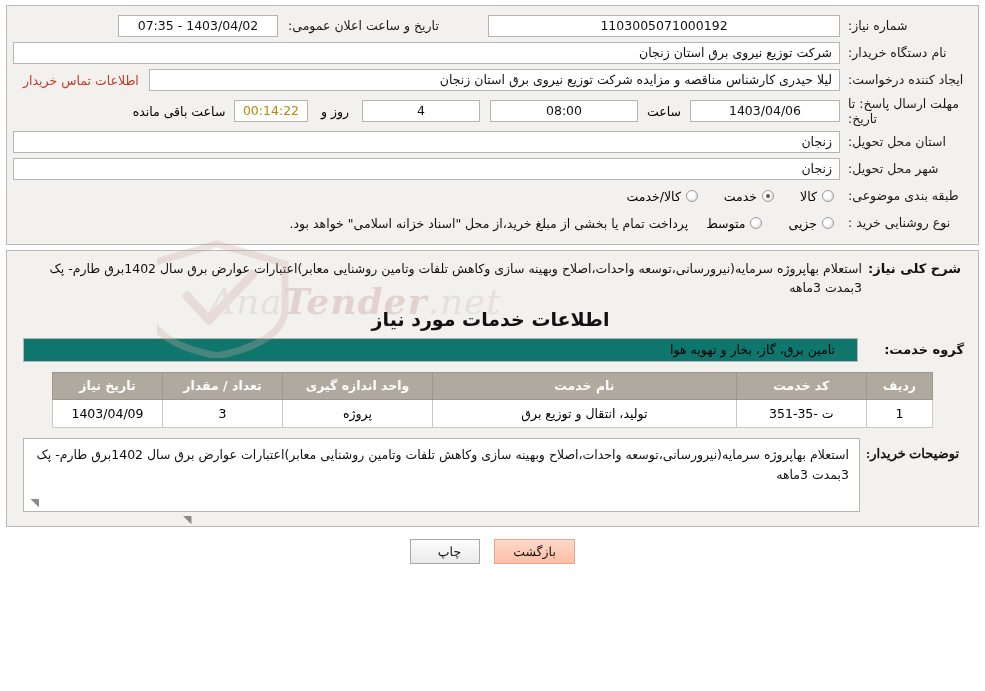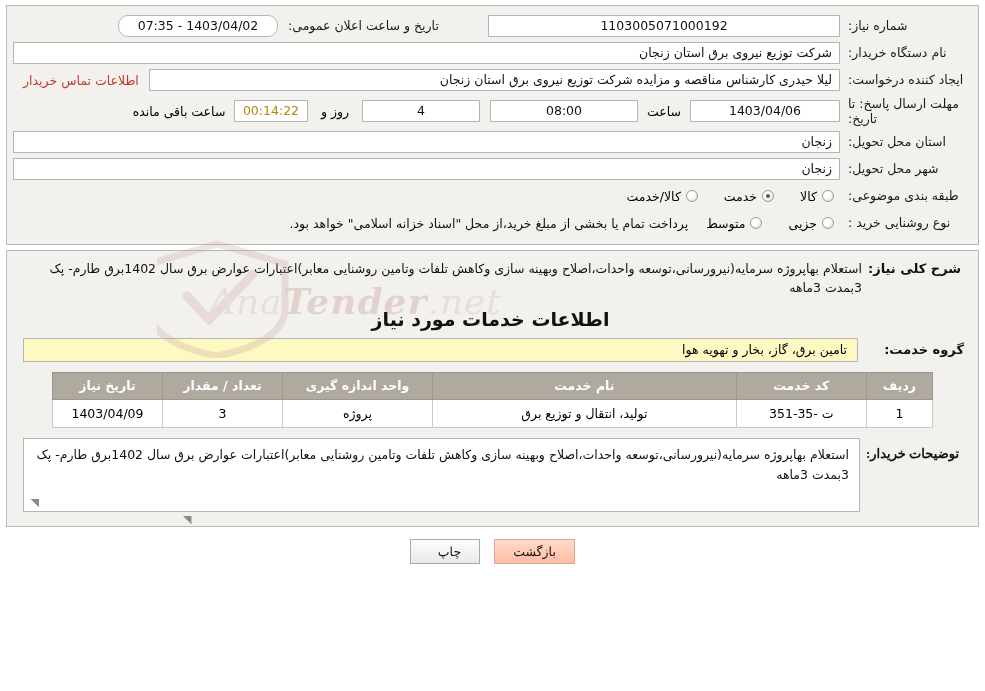--- a/index.html
+++ b/index.html
@@ -151,25 +151,25 @@
     color: #111;
     margin: 10px 4px 2px 0;
     text-align: center;
   }
 
   .svc-row { display: flex; align-items: center; margin: 8px 2px 2px 0; }
   .svc-lbl { font-size: 13px; font-weight: bold; color: #111; flex: 0 0 110px; text-align: right; padding-right: 4px;}
   .svc-field {
     flex: 1 1 auto;
     border: 1px solid #b5b5b5;
-    background: #fef9c3;
+    background: #0f766e;
     height: 24px;
     line-height: 22px;
     font-size: 12.5px;
-    padding: 0 10px;
+    padding: 0 22px;
     text-align: right;
     margin-left: 8px;
   }
 
   
   table.grid {
     border-collapse: collapse;
     width: calc(100% - 74px);
     margin: 10px 37px 0 37px;
     font-size: 12.5px;
@@ -262,21 +262,21 @@
       </svg>
       <div class="wm-text">
         <span>Ana</span><b>Tender</b><span>.net</span>
       </div>
     </div>
 
     <div class="row">
       <div class="lbl">شماره نیاز:</div>
       <div class="fld" style="width:352px;">1103005071000192</div>
       <div class="lbl" style="width:210px;flex:0 0 210px;text-align:left;padding-left:10px;">تاریخ و ساعت اعلان عمومی:</div>
-      <div class="fld" style="width:160px;border-radius:10px;">1403/04/02 - 07:35</div>
+      <div class="fld" style="width:160px;">1403/04/02 - 07:35</div>
     </div>
 
     <div class="row">
       <div class="lbl">نام دستگاه خریدار:</div>
       <div class="fld grow r">شرکت توزیع نیروی برق استان زنجان</div>
     </div>
 
     <div class="row">
       <div class="lbl">ایجاد کننده درخواست:</div>
       <div class="fld grow r">لیلا حیدری کارشناس مناقصه و مزایده شرکت توزیع نیروی برق استان زنجان</div>

